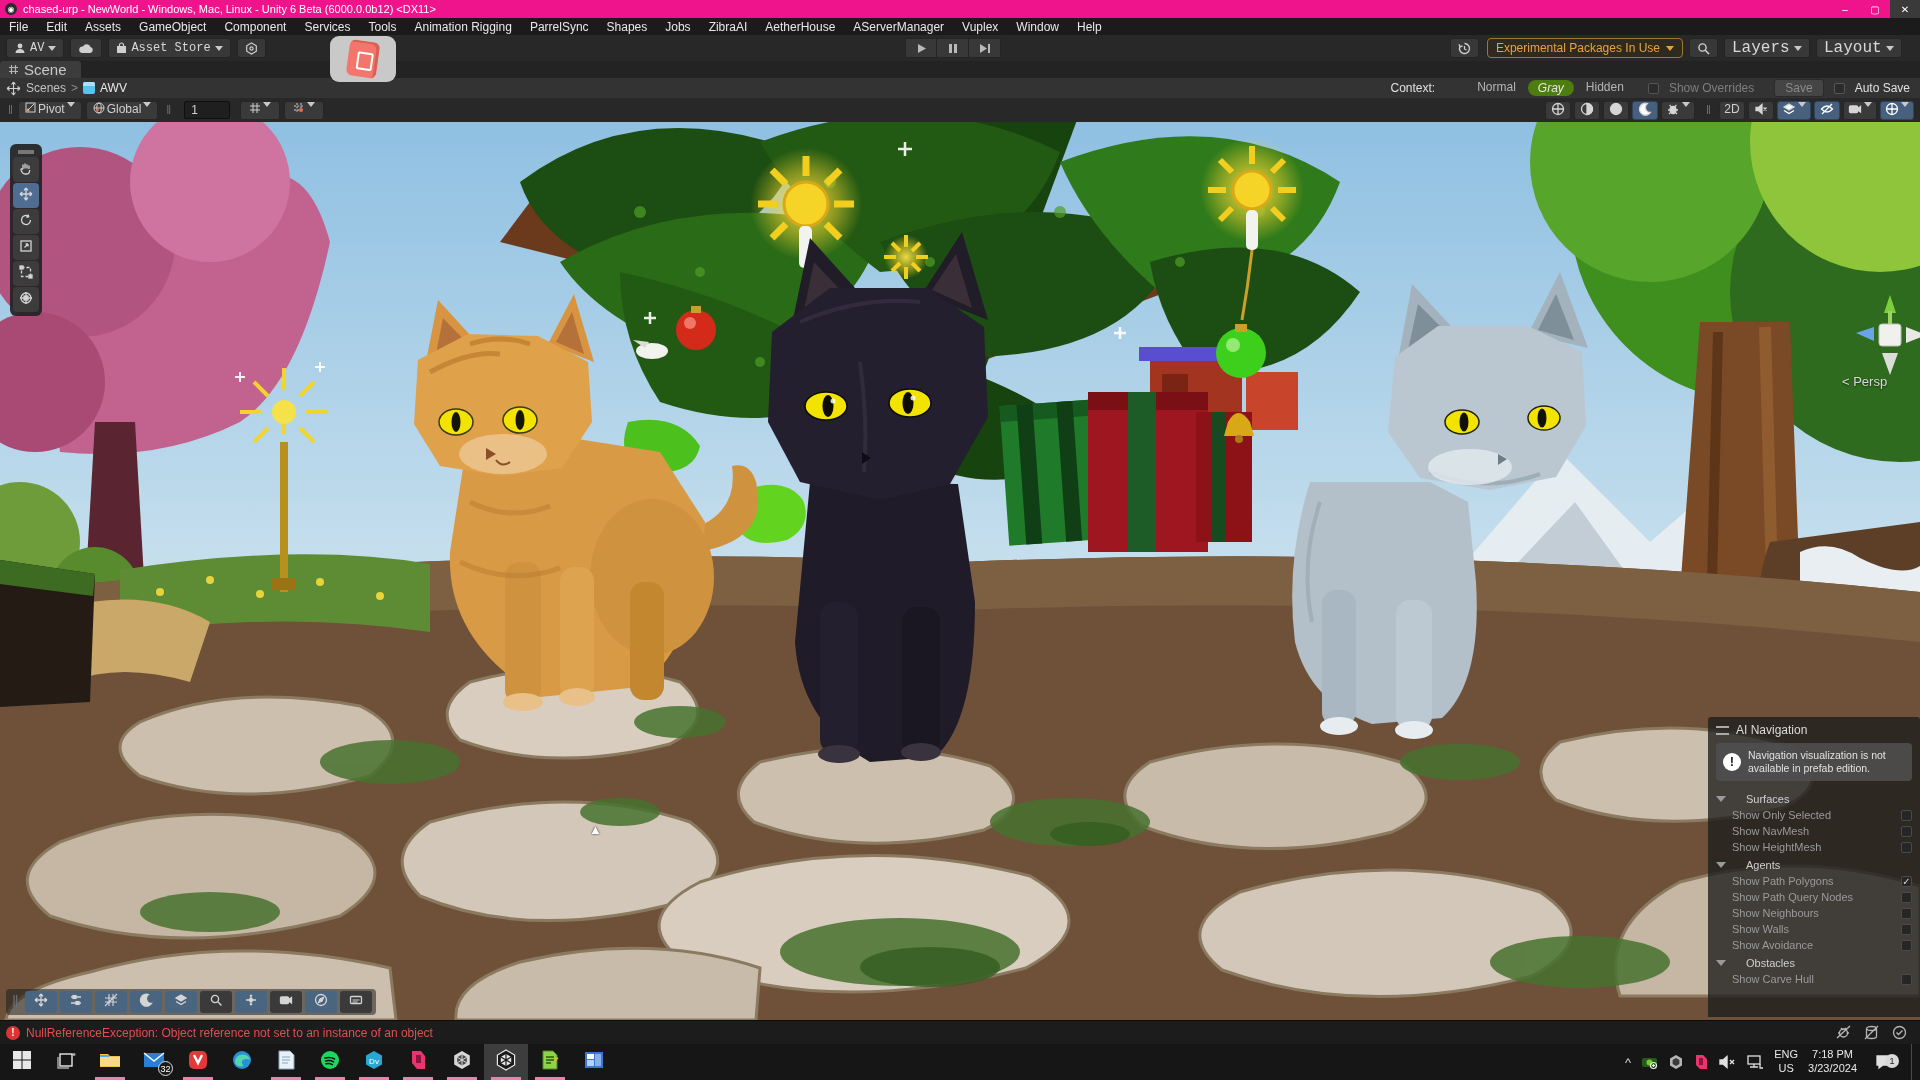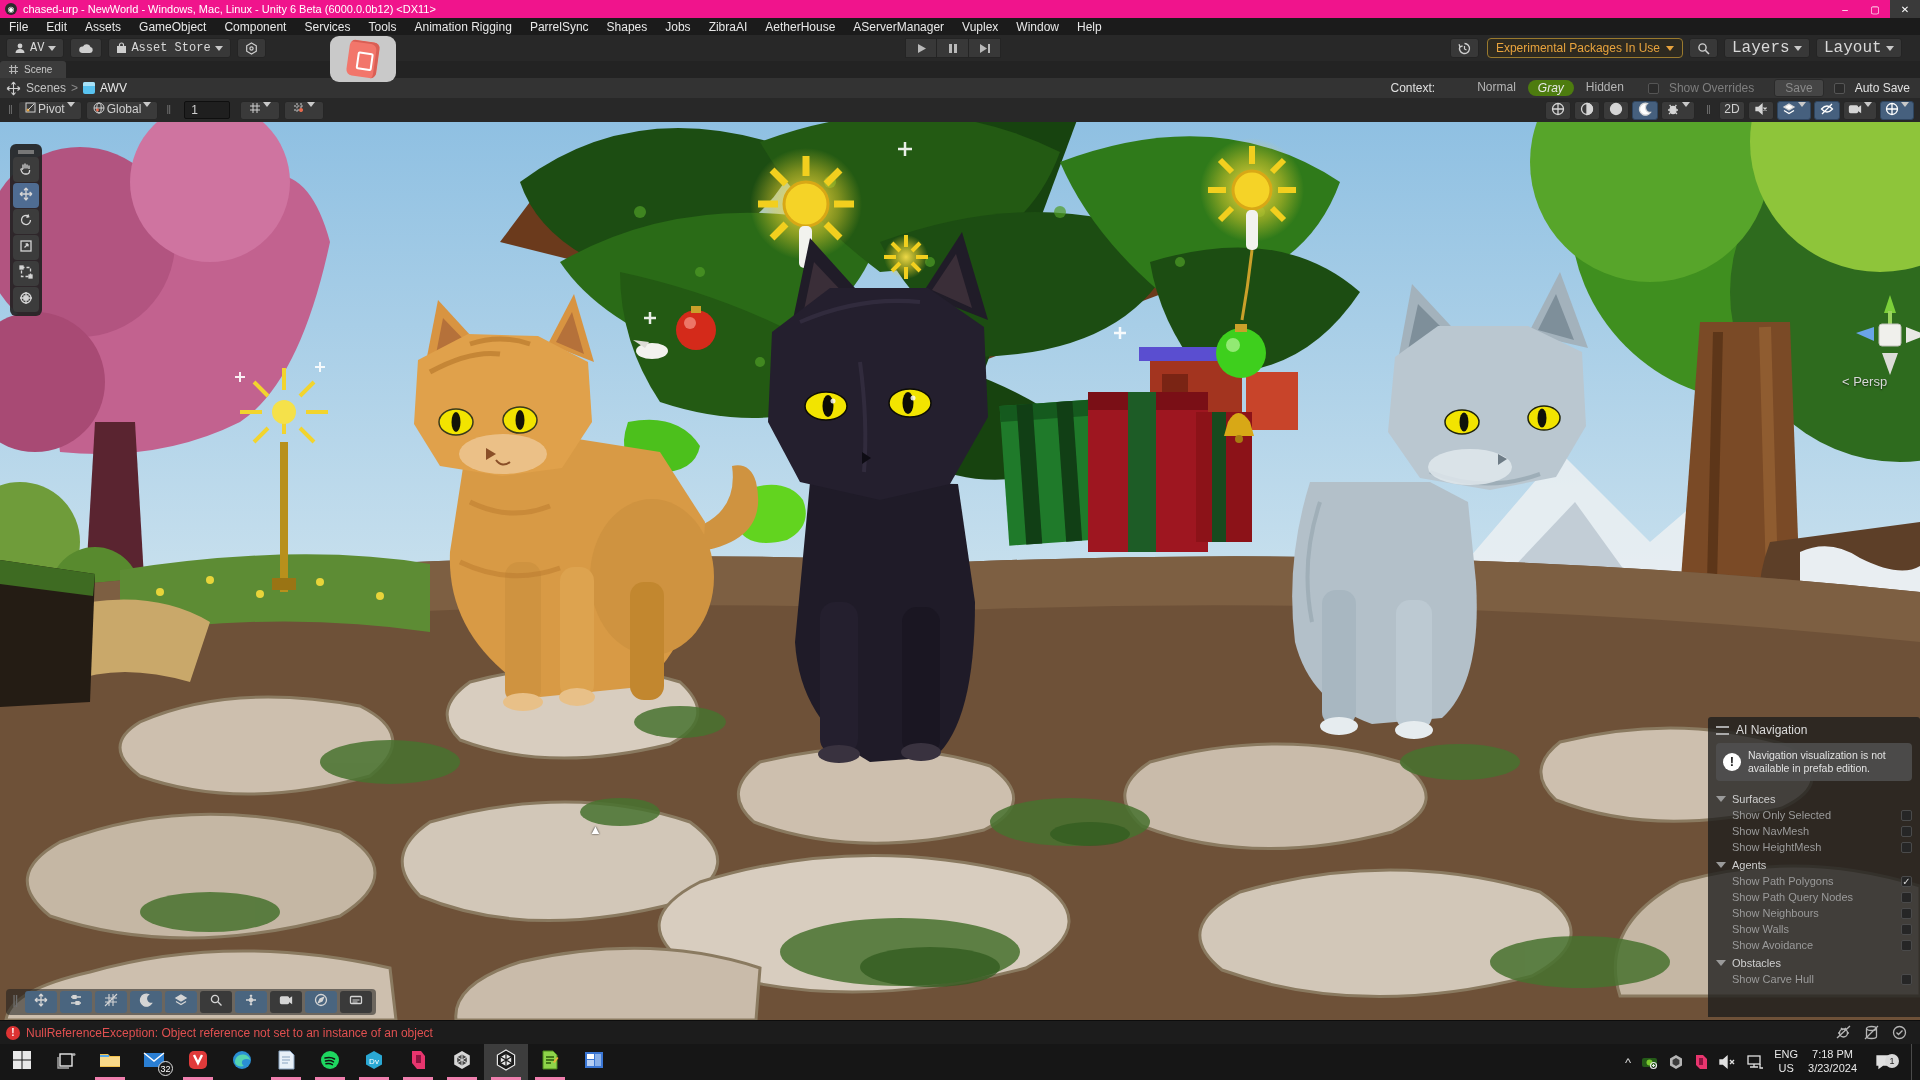--- a/index.html
+++ b/index.html
@@ -44,21 +44,21 @@
     display:flex; align-items:center; justify-content:center; }
   .playbtn + .playbtn { border-left:none; }
   #exp-pill { border:1px solid #9a7a2e; border-radius:4px; color:#e8a33d; background:#2e2a20;
     height:20px; display:flex; align-items:center; gap:6px; padding:0 8px; font-size:12px; }
   #exp-pill .caret { border-top-color:#e8a33d; }
   #toolbar-right { margin-left:auto; display:flex; align-items:center; margin-right:8px; }
 
   
   #tabrow { left:0; top:61px; width:1920px; height:17px; background:#232323; display:flex; }
   #scene-tab { background:#3c3c3c; height:17px; display:flex; align-items:center; gap:5px;
-    padding:0 14px 0 8px; color:#c8c8c8; font-size:10px; border-radius:3px 3px 0 0; }
+    padding:0 14px 0 8px; color:#c8c8c8; font-size:15px; border-radius:3px 3px 0 0; }
 
   
   #crumbrow { left:0; top:78px; width:1920px; height:20px; background:#333333; display:flex;
     align-items:center; color:#c2c2c2; font-size:12px; }
   #crumbrow .sep { color:#8a8a8a; margin:0 5px; }
   .cube-ico { width:12px; height:12px; background:#59c3f0; border-radius:2px; position:relative; }
   .cube-ico::after { content:""; position:absolute; left:0; top:0; right:0; height:4px;
     background:#a8e2f8; border-radius:2px 2px 0 0; }
   #context-bar { margin-left:auto; display:flex; align-items:center; gap:10px; margin-right:10px; }
   #context-bar .opt { color:#b5b5b5; }
@@ -106,21 +106,21 @@
 
   
   #ai-nav { left:1708px; top:717px; width:212px; height:300px; background:rgba(28,28,28,.78);
     color:#b9b9b9; font-size:11px; z-index:20; border-radius:3px 3px 0 0; }
   #ai-nav header { display:flex; align-items:center; gap:7px; padding:6px 8px 4px; color:#dadada; font-size:12px; }
   #ai-nav .burger { width:13px; height:9px; border-top:2px solid #aaa; border-bottom:2px solid #aaa; }
   #ai-notice { margin:2px 8px 8px; background:rgba(80,80,80,.85); border-radius:4px; padding:6px 7px;
     display:flex; gap:7px; align-items:center; color:#e2e2e2; font-size:10.5px; line-height:1.25; }
   #ai-notice .bang { min-width:18px; height:18px; border-radius:50%; background:#fff; color:#222;
     font-weight:bold; display:flex; align-items:center; justify-content:center; font-size:13px; }
-  .ai-sec { display:flex; align-items:center; gap:6px; padding:4px 8px 2px; color:#cfcfcf; }
+  .ai-sec { display:flex; align-items:center; gap:20px; padding:4px 8px 2px; color:#cfcfcf; }
   .tri-down { width:0; height:0; border-left:5px solid transparent; border-right:5px solid transparent;
     border-top:6px solid #9a9a9a; }
   .ai-row { display:flex; align-items:center; padding:2px 8px 2px 24px; color:#9a9a9a; }
   .ai-row .box { margin-left:auto; width:11px; height:11px; background:#262626; border:1px solid #4a4a4a;
     border-radius:2px; display:flex; align-items:center; justify-content:center; color:#d5d5d5; font-size:10px; }
 
   
   #cursor { left:589px; top:700px; z-index:25; color:#fff; font-size:13px; text-shadow:0 0 2px #000; }
 
   

